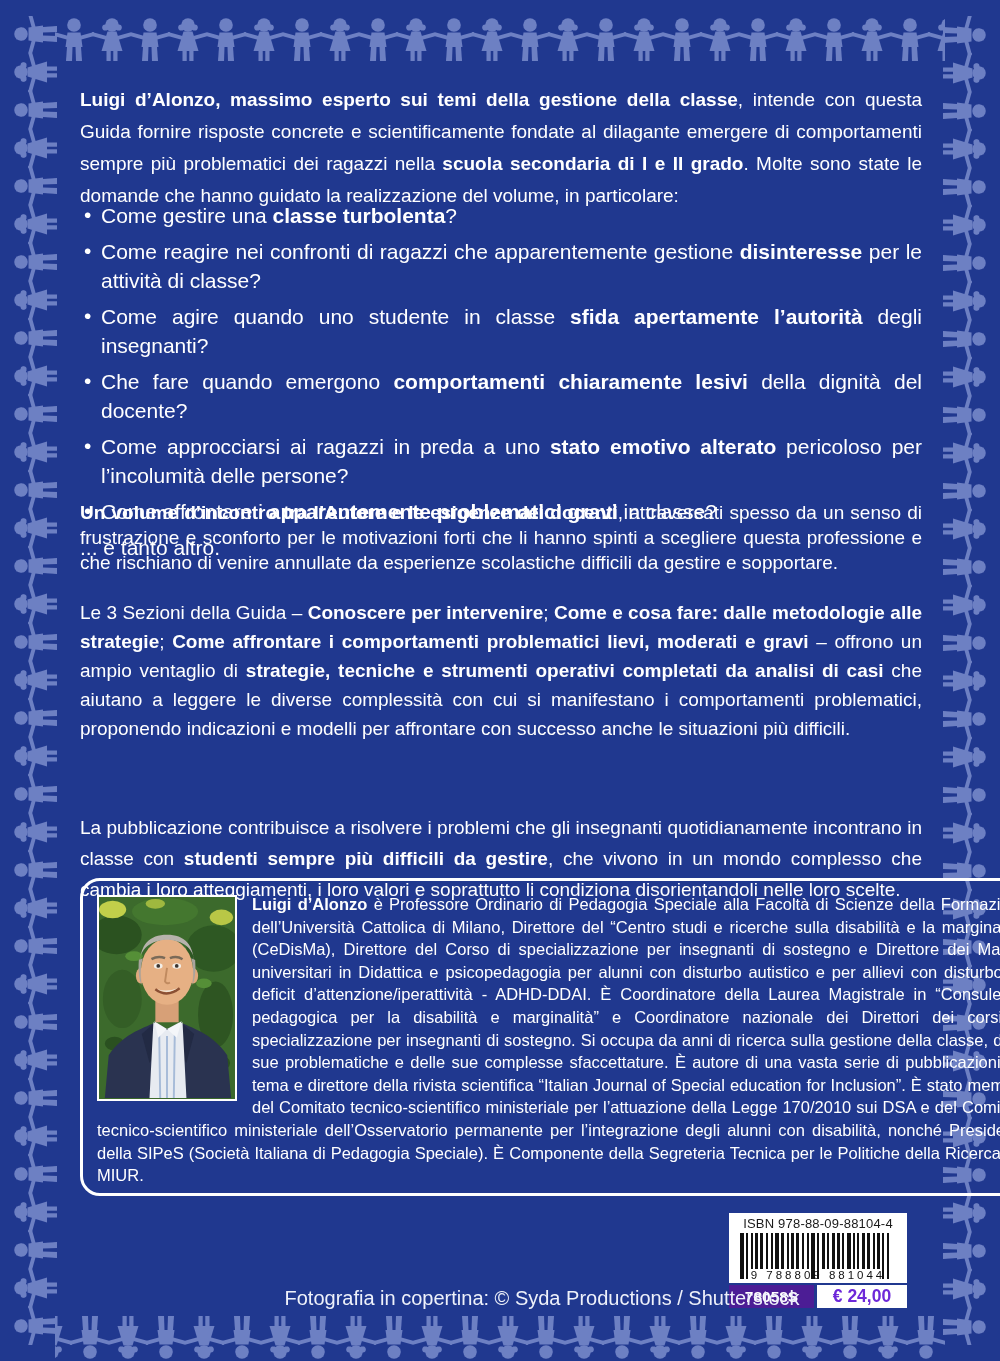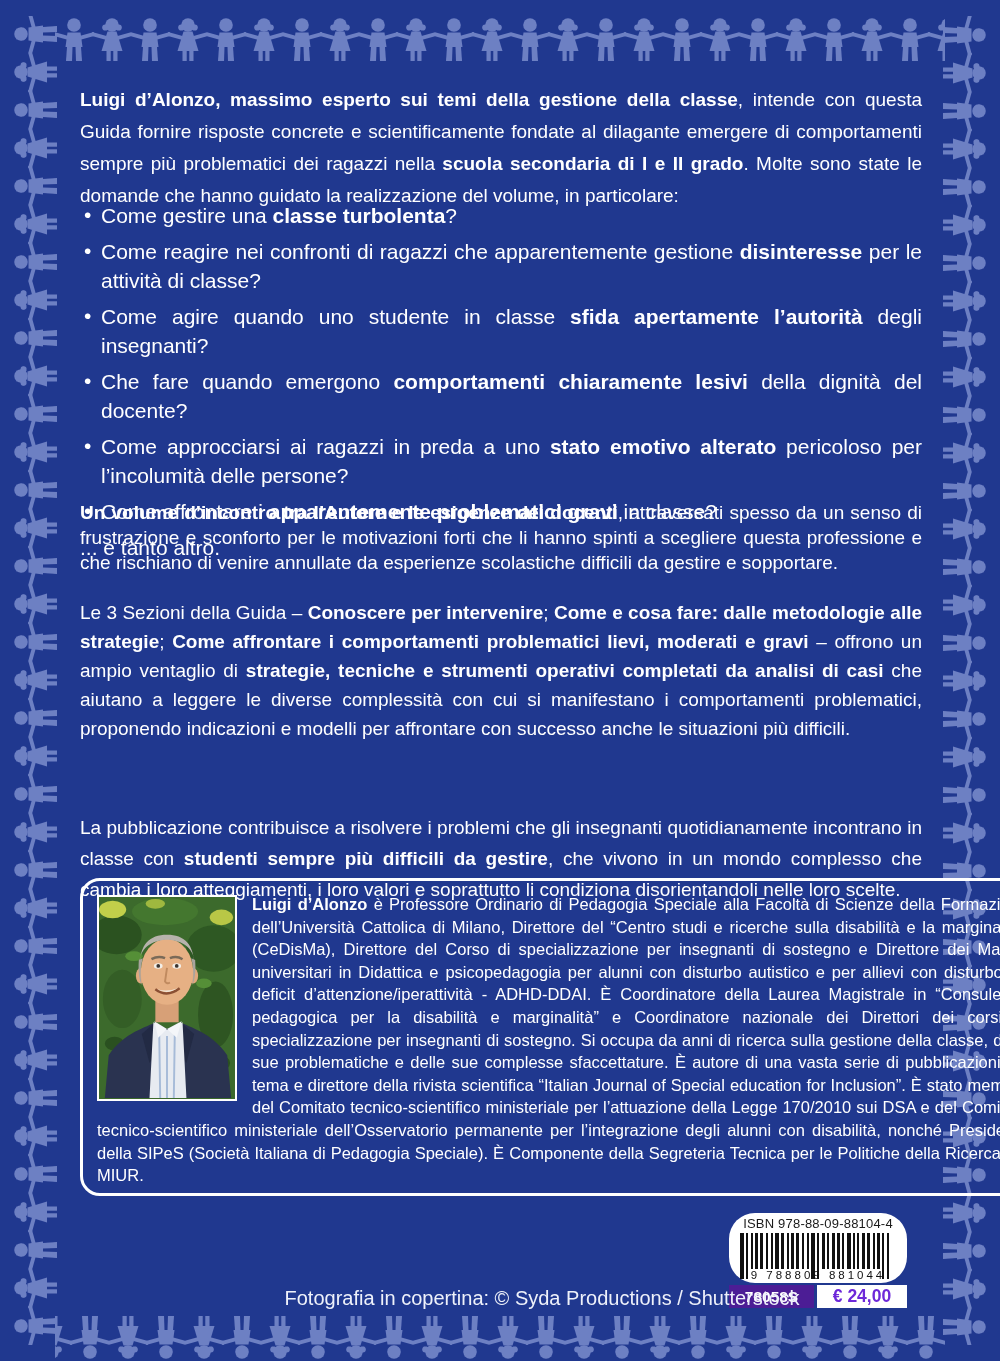--- a/index.html
+++ b/index.html
@@ -34,21 +34,21 @@
     padding:12px 16px 8px 14px;
   }
   .photo{
     float:left; width:140px; height:206px; margin:2px 15px 4px 0;
     border:2px solid #ffffff; box-sizing:border-box; overflow:hidden; background:#3c6a2c;
   }
   .photo svg{display:block;}
   .bio-text{margin:0; font-size:16.5px; line-height:22.6px; text-align:justify;}
   
   .isbn-block{position:absolute; left:729px; top:1213px; width:178px;}
-  .isbn-card{background:#ffffff; height:70px; position:relative; padding-top:3px; box-sizing:border-box;border-radius:26px;}
+  .isbn-card{background:#ffffff; height:70px; position:relative; padding-top:3px; box-sizing:border-box;}
   .isbn-label{font-size:13px; text-align:center; color:#1a1a1a; letter-spacing:.2px;}
   .barcode-wrap{position:relative; height:50px;}
   svg.barcode{position:absolute; left:9px; top:2px;}
   .isbn-digits{position:absolute; bottom:0px; left:0; right:0; text-align:center;
     font-size:11.5px; letter-spacing:3px; color:#111; font-family:"Liberation Sans",sans-serif;}
   .isbn-row{display:flex; margin-top:2px; height:23px;}
   .code-box{background:#4c1d95; color:#fff; font-weight:700; font-size:15.5px; width:85px;
     display:flex; align-items:center; justify-content:center;}
   .price-box{background:#fff; color:#6d28d9; font-weight:700; font-size:17.5px; flex:1; margin-left:3px;
     display:flex; align-items:center; justify-content:center;}

